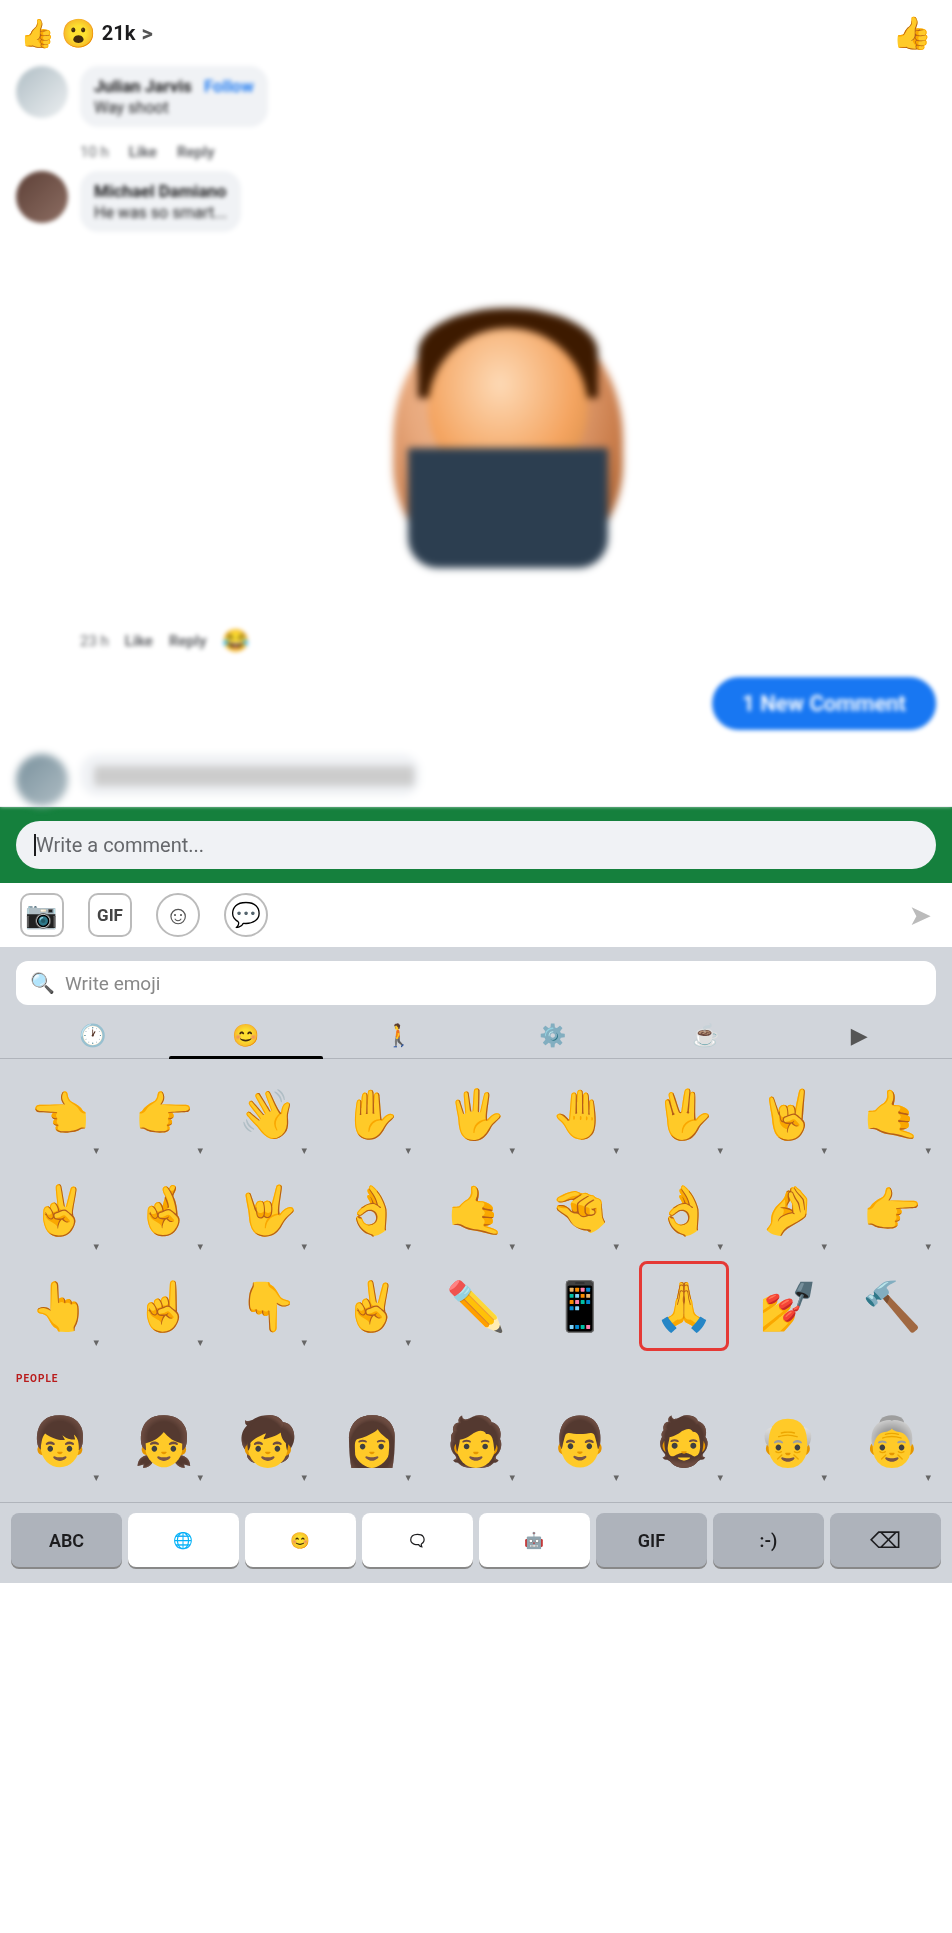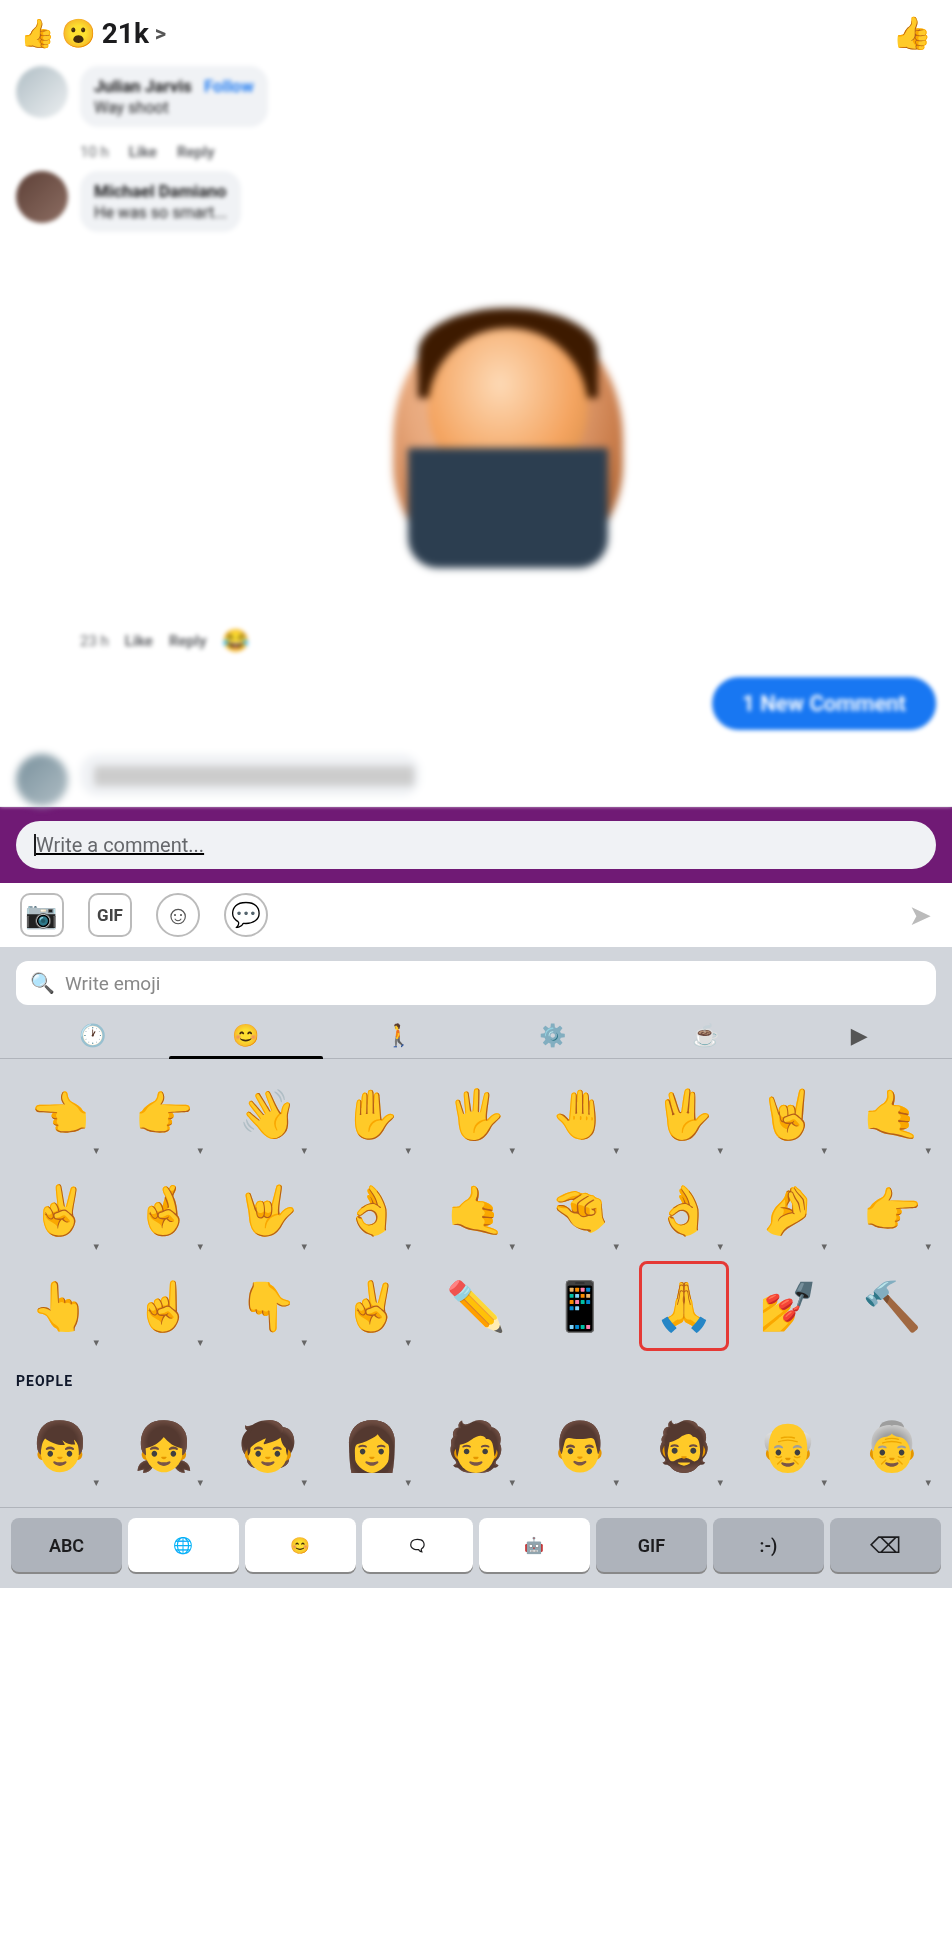--- a/index.html
+++ b/index.html
@@ -22,21 +22,21 @@
     }
     .reaction-left {
       display: flex;
       align-items: center;
       gap: 6px;
       font-size: 28px;
       font-weight: 700;
       color: #1c1c1e;
     }
     .reaction-count {
-      font-size: 28px;
+      font-size: 20px;
       font-weight: 700;
     }
     .reaction-chevron {
       font-size: 22px;
       color: #555;
     }
 
     
     .comments-section {
       background: #fff;
@@ -183,25 +183,24 @@
     .blurred-comment {
       display: flex;
       align-items: flex-start;
       gap: 12px;
       margin-top: 10px;
       filter: blur(3px);
     }
 
     
     .write-comment-area {
-      background: #701a75;
+      background: #15803d;
       padding: 14px 16px;
       border-top: 1px solid #e4e6eb;
       filter: none;
-      text-decoration: underline;
     }
     .comment-input-wrapper {
       background: #f0f2f5;
       border-radius: 25px;
       display: flex;
       align-items: center;
       padding: 12px 18px;
       width: 100%;
     }
     .comment-input-text {
@@ -349,23 +348,23 @@
       color: #666;
     }
     .emoji-cell.highlighted {
       border: 3px solid #e53935;
       border-radius: 8px;
     }
 
     
     .emoji-section-label {
       padding: 6px 16px 2px;
-      font-size: 14px;
+      font-size: 10px;
       font-weight: 700;
-      color: #0f172a;
+      color: #b91c1c;
       letter-spacing: 1px;
       background: #d1d5db;
     }
 
     
     .keyboard-bottom-bar {
       background: #d1d5db;
       display: flex;
       align-items: center;
       padding: 10px 8px 16px;

